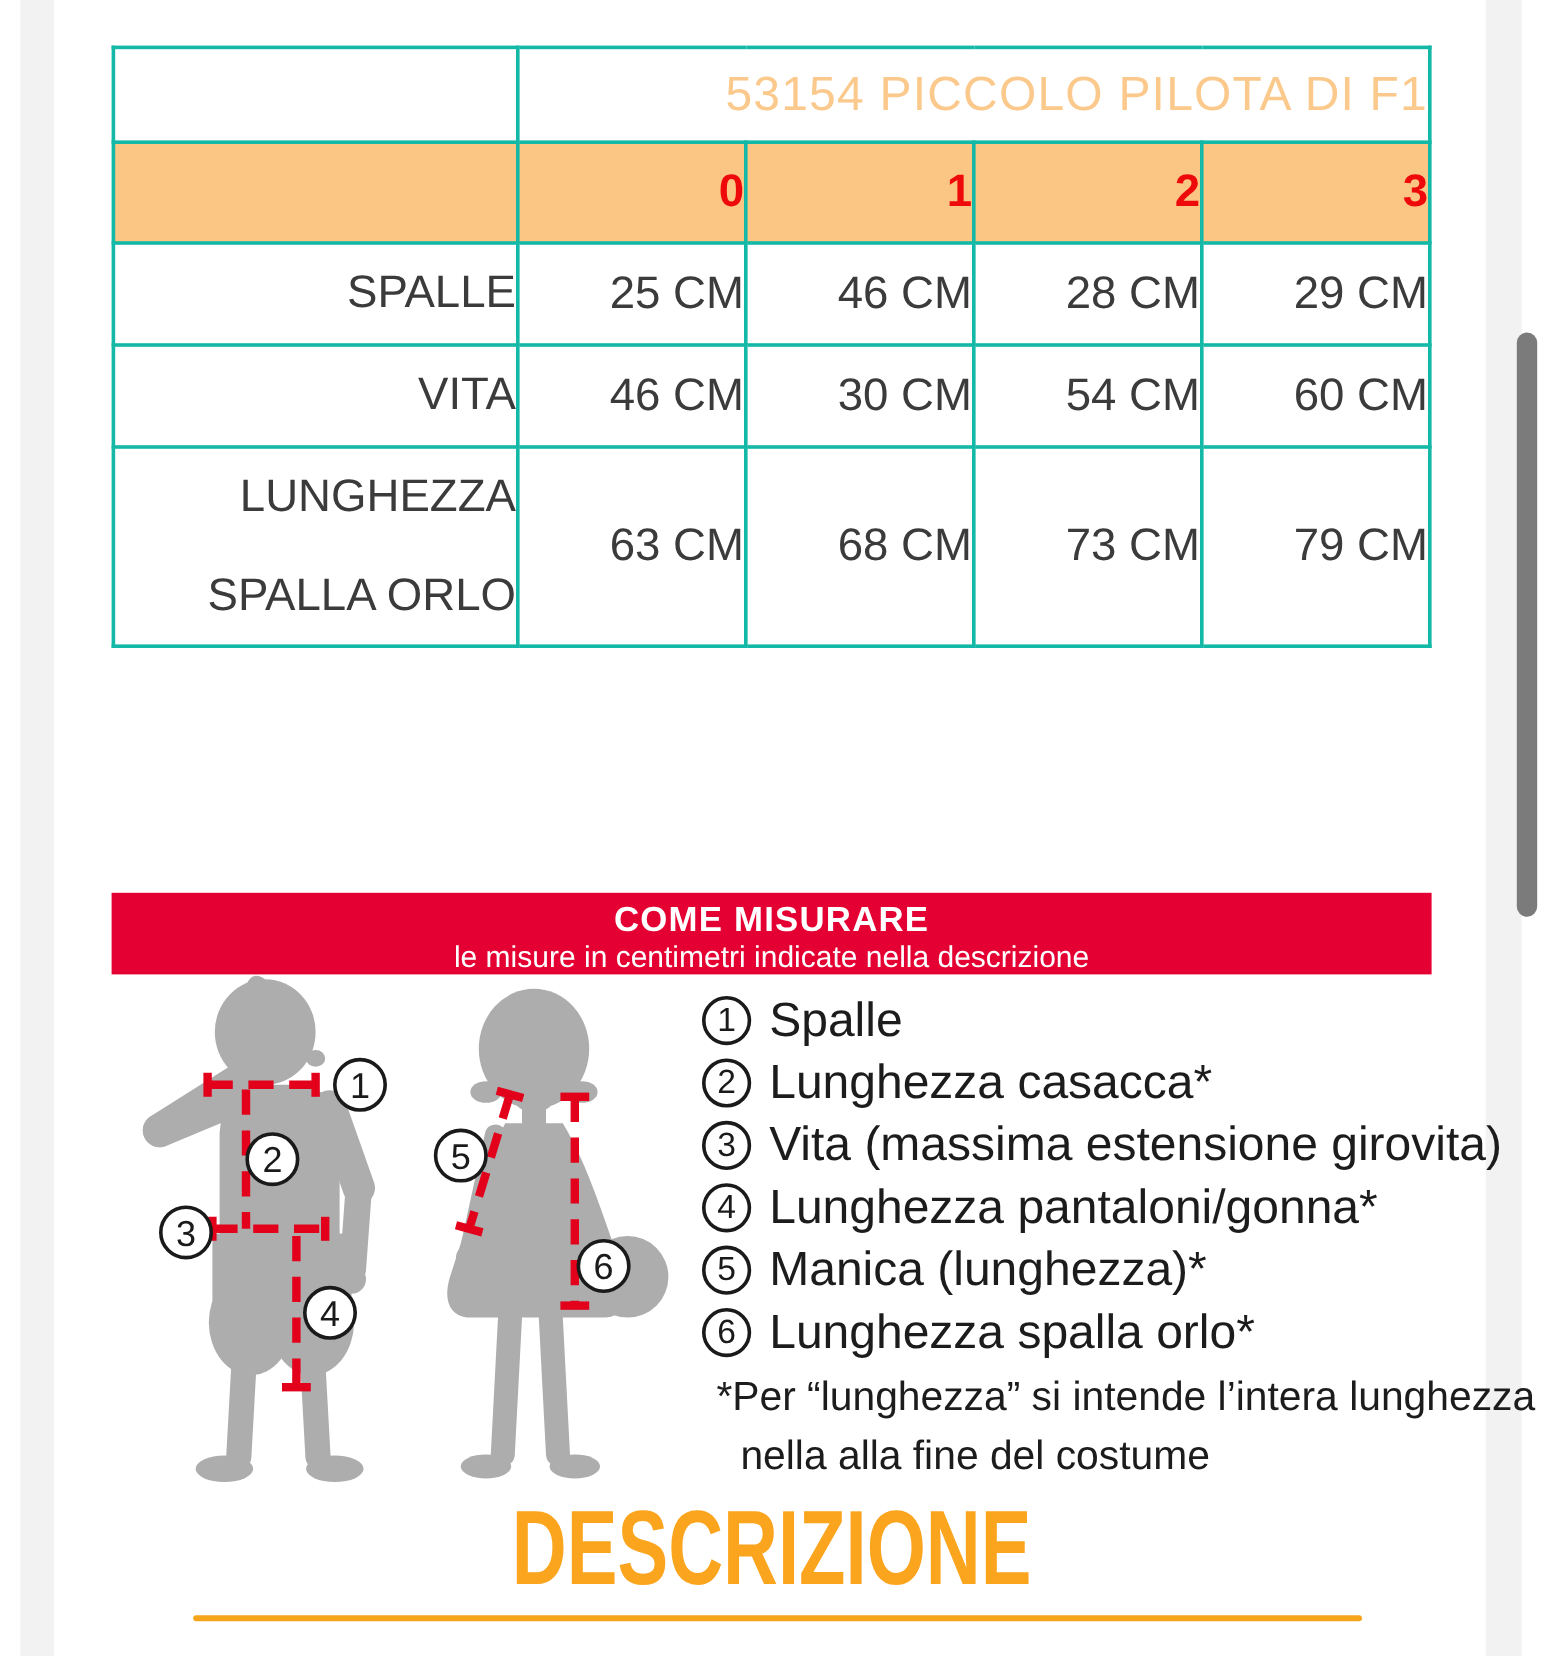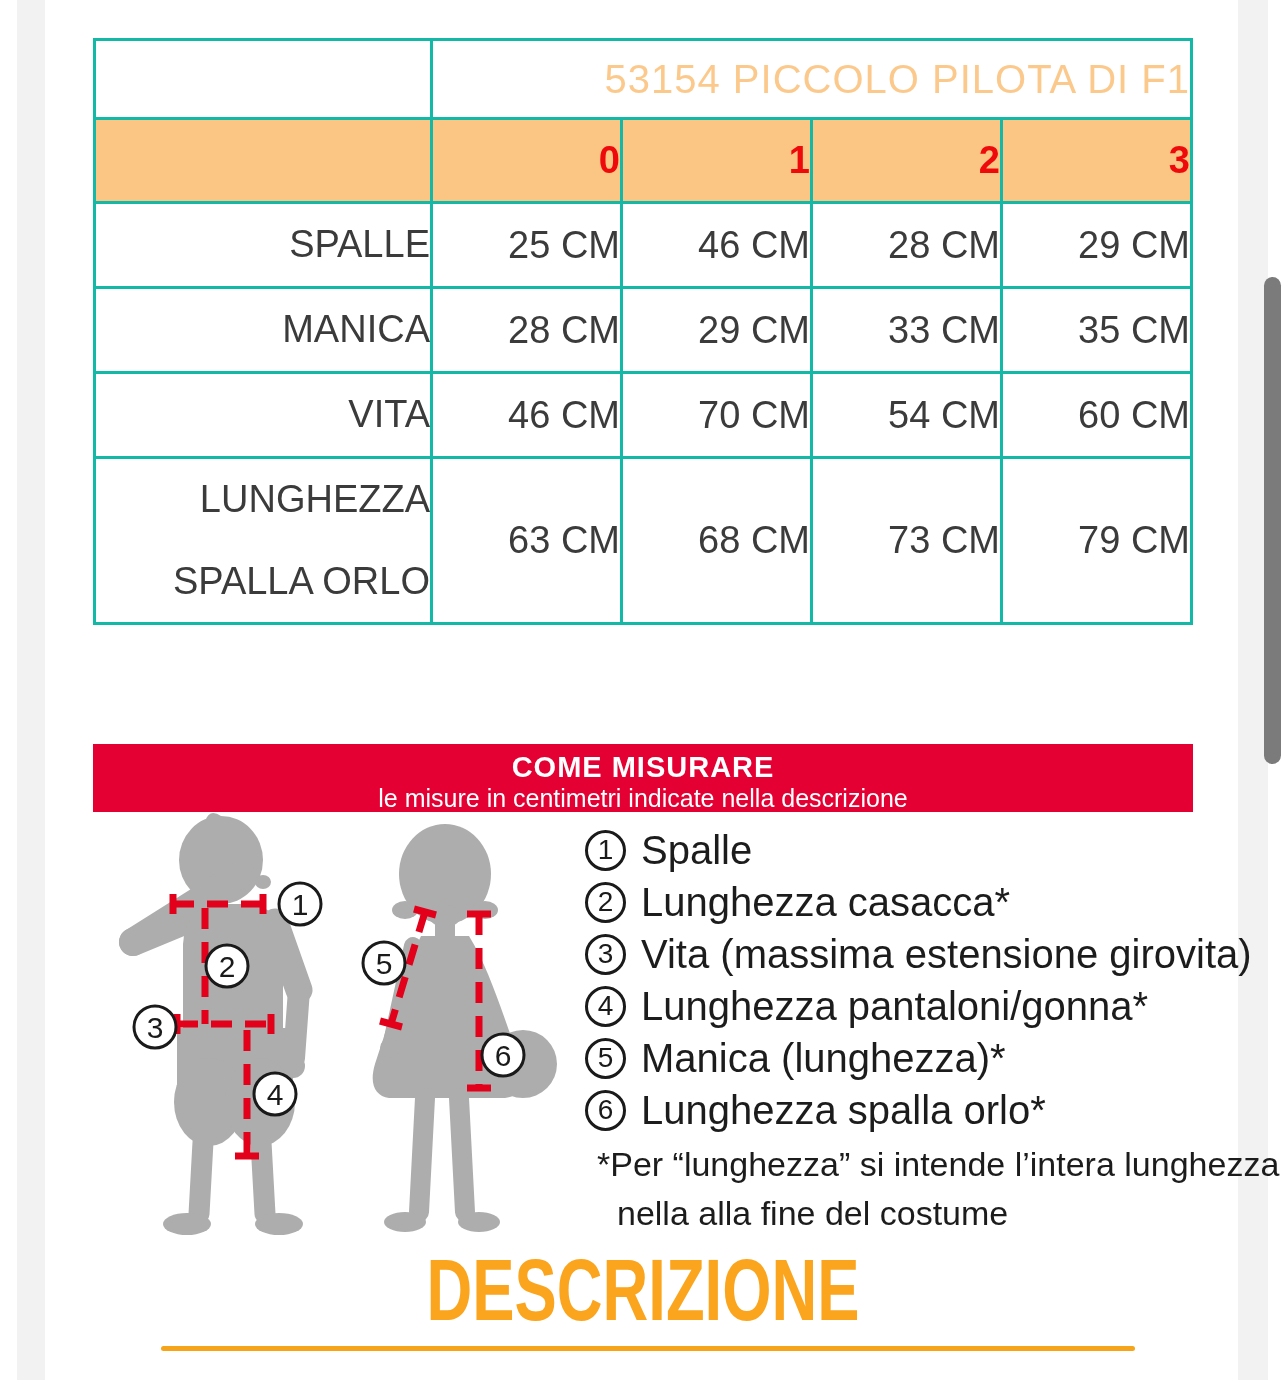--- a/index.html
+++ b/index.html
@@ -87,30 +87,23 @@
       <td class="size-num">3</td>
     </tr>
     <tr class="r-data">
       <td class="rlabel">SPALLE</td>
       <td>25 CM</td>
       <td>46 CM</td>
       <td>28 CM</td>
       <td>29 CM</td>
     </tr>
     <tr class="r-data">
-      <td class="rlabel">MANICA</td>
-      <td>28 CM</td>
-      <td>29 CM</td>
-      <td>33 CM</td>
-      <td>35 CM</td>
-    </tr>
-    <tr class="r-data">
       <td class="rlabel">VITA</td>
       <td>46 CM</td>
-      <td>70 CM</td>
+      <td>30 CM</td>
       <td>54 CM</td>
       <td>60 CM</td>
     </tr>
     <tr class="r-last">
       <td class="rlabel">LUNGHEZZA SPALLA ORLO</td>
       <td>63 CM</td>
       <td>68 CM</td>
       <td>73 CM</td>
       <td>79 CM</td>
     </tr>

